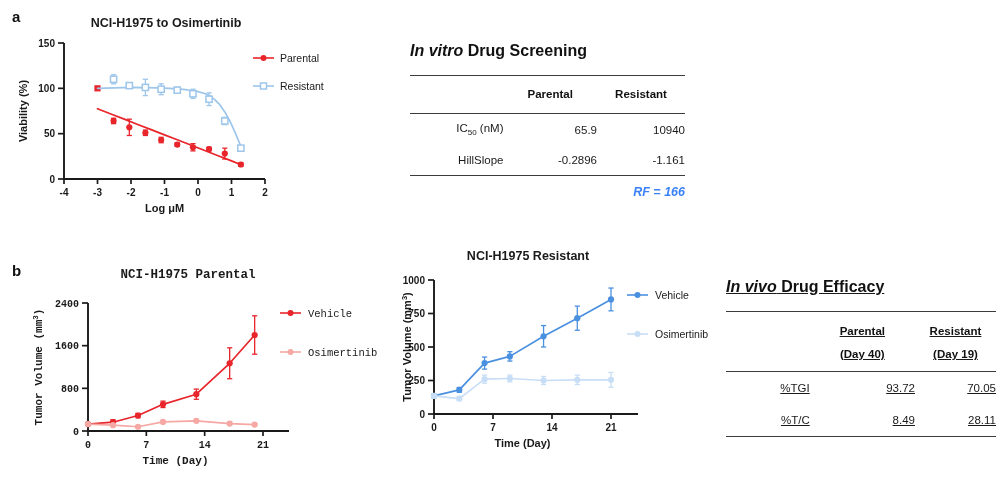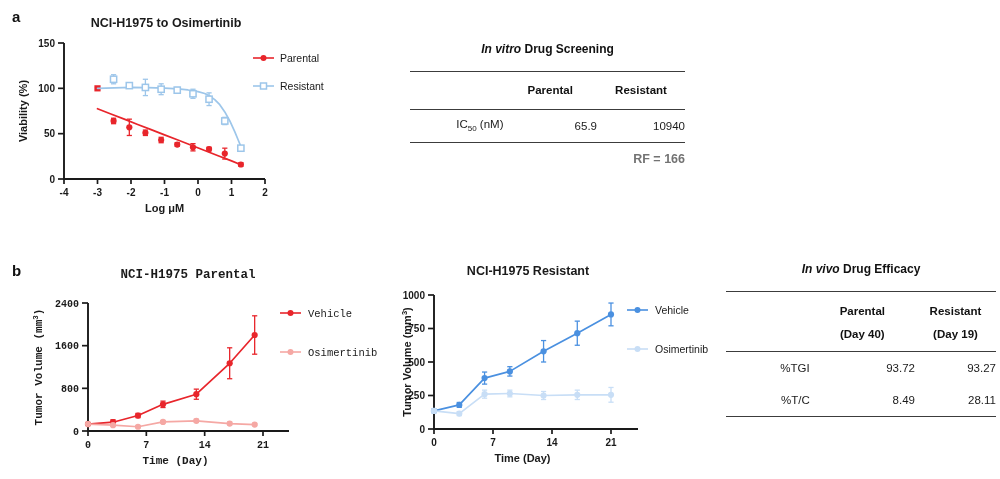--- a/index.html
+++ b/index.html
@@ -3,21 +3,21 @@
 <meta charset="utf-8">
 <style>
   html,body{margin:0;padding:0;background:#ffffff;}
   .canvas{
     position:relative;width:1000px;height:479px;background:#ffffff;overflow:hidden;
     font-family:"Liberation Sans","DejaVu Sans",sans-serif;color:#1a1a1a;
   }
   .panel-label{position:absolute;font-size:15px;font-weight:bold;color:#111;}
   .chart{position:absolute;}
   .sci-table{position:absolute;}
-  .t-title{font-size:12px;font-weight:bold;text-align:center;color:#111;padding:6px 0 15px 0;}
+  .t-title{font-size:16px;font-weight:bold;color:#111;padding:6px 0 15px 0;}
   .sci-table table{width:100%;border-collapse:collapse;border-top:1.6px solid #3c3c3c;border-bottom:1.6px solid #3c3c3c;}
   .sci-table th{font-size:11.5px;font-weight:bold;text-align:center;color:#111;}
   .sci-table td{font-size:11.5px;font-weight:normal;text-align:right;color:#1a1a1a;}
   .sci-table sub{font-size:8px;}
   #table-invitro th{padding:12px 0 13px 0;border-bottom:1.6px solid #3c3c3c;}
   #table-invitro td{padding:8px 0 9px 0;}
   #table-invivo th{padding:8px 0 5px 0;border-bottom:1.6px solid #3c3c3c;line-height:23px;}
   #table-invivo td{padding:10px 0 10px 0;}
   .t-footer{margin-top:9px;text-align:right;padding-right:0px;font-size:12.5px;font-weight:bold;}
   .col-label{width:34%;}.col-a{width:34%;}.col-b{width:32%;}
@@ -226,21 +226,21 @@
         <circle cx="201.66666666666666" cy="165.53333333333333" r="3.1" fill="#F5A8A4"></circle>
         <circle cx="226.66666666666666" cy="166.6" r="3.1" fill="#F5A8A4"></circle>
         <line x1="252" y1="55" x2="273" y2="55" stroke="#E8252B" stroke-width="1.6"></line>
         <circle cx="262.5" cy="55" r="3" fill="#E8252B"></circle>
         <text x="280" y="58.5" fill="#1a1a1a" font-size="10.5" font-weight="normal" text-anchor="start">Vehicle</text>
         <line x1="252" y1="94" x2="273" y2="94" stroke="#F5A8A4" stroke-width="1.6"></line>
         <circle cx="262.5" cy="94" r="3" fill="#F5A8A4"></circle>
         <text x="280" y="97.5" fill="#1a1a1a" font-size="10.5" font-weight="normal" text-anchor="start">Osimertinib</text>
       </svg></div>
 
-  <div class="chart" id="chart-2" style="left:398px;top:255px;width:332px;height:221px;"><svg width="332" height="221" viewBox="0 0 332 221">
+  <div class="chart" id="chart-2" style="left:398px;top:240px;width:332px;height:221px;"><svg width="332" height="221" viewBox="0 0 332 221">
         <text x="130" y="20" fill="#1A1A1A" font-size="12.5" font-weight="bold" text-anchor="middle">NCI-H1975 Resistant</text>
         <line x1="36" y1="40" x2="36" y2="175" stroke="#1A1A1A" stroke-width="1.9"></line>
         <line x1="35.1" y1="174" x2="240" y2="174" stroke="#1A1A1A" stroke-width="1.9"></line>
         <line x1="36" y1="174" x2="36" y2="179" stroke="#1A1A1A" stroke-width="1.7"></line>
         <text x="36" y="191" fill="#1A1A1A" font-size="10" font-weight="bold" text-anchor="middle">0</text>
         <line x1="95" y1="174" x2="95" y2="179" stroke="#1A1A1A" stroke-width="1.7"></line>
         <text x="95" y="191" fill="#1A1A1A" font-size="10" font-weight="bold" text-anchor="middle">7</text>
         <line x1="154" y1="174" x2="154" y2="179" stroke="#1A1A1A" stroke-width="1.7"></line>
         <text x="154" y="191" fill="#1A1A1A" font-size="10" font-weight="bold" text-anchor="middle">14</text>
         <line x1="213" y1="174" x2="213" y2="179" stroke="#1A1A1A" stroke-width="1.7"></line>
@@ -332,46 +332,51 @@
           <th class="col-a">Parental</th>
           <th class="col-b">Resistant</th>
         </tr>
       </thead>
       <tbody>
         <tr>
           <td><span>IC</span><sub>50</sub><span> (nM)</span></td>
           <td>65.9</td>
           <td>10940</td>
         </tr>
+        <tr>
+          <td>HillSlope</td>
+          <td>-0.2896</td>
+          <td>-1.161</td>
+        </tr>
       </tbody>
     </table>
-    <div class="t-footer" id="rf-note" style="color: #737373;">RF = 166</div>
+    <div class="t-footer" id="rf-note" style="color: #3b82f6; font-style: italic;">RF = 166</div>
   </div>
 
-  <div class="sci-table" id="table-invivo" style="left:726px;top:256px;width:270px;">
+  <div class="sci-table" id="table-invivo" style="left:726px;top:272px;width:270px;text-decoration:underline;">
     <div class="t-title"><i>In vivo</i><span> Drug Efficacy</span></div>
     <table>
       <thead>
         <tr>
           <th class="col-label2"></th>
           <th class="col-a2">
             <div>Parental</div>
             <div>(Day 40)</div>
           </th>
           <th class="col-b2">
             <div>Resistant</div>
             <div>(Day 19)</div>
           </th>
         </tr>
       </thead>
       <tbody>
         <tr>
           <td>%TGI</td>
           <td>93.72</td>
-          <td>93.27</td>
+          <td>70.05</td>
         </tr>
         <tr>
           <td>%T/C</td>
           <td>8.49</td>
           <td>28.11</td>
         </tr>
       </tbody>
     </table>
   </div>
 

